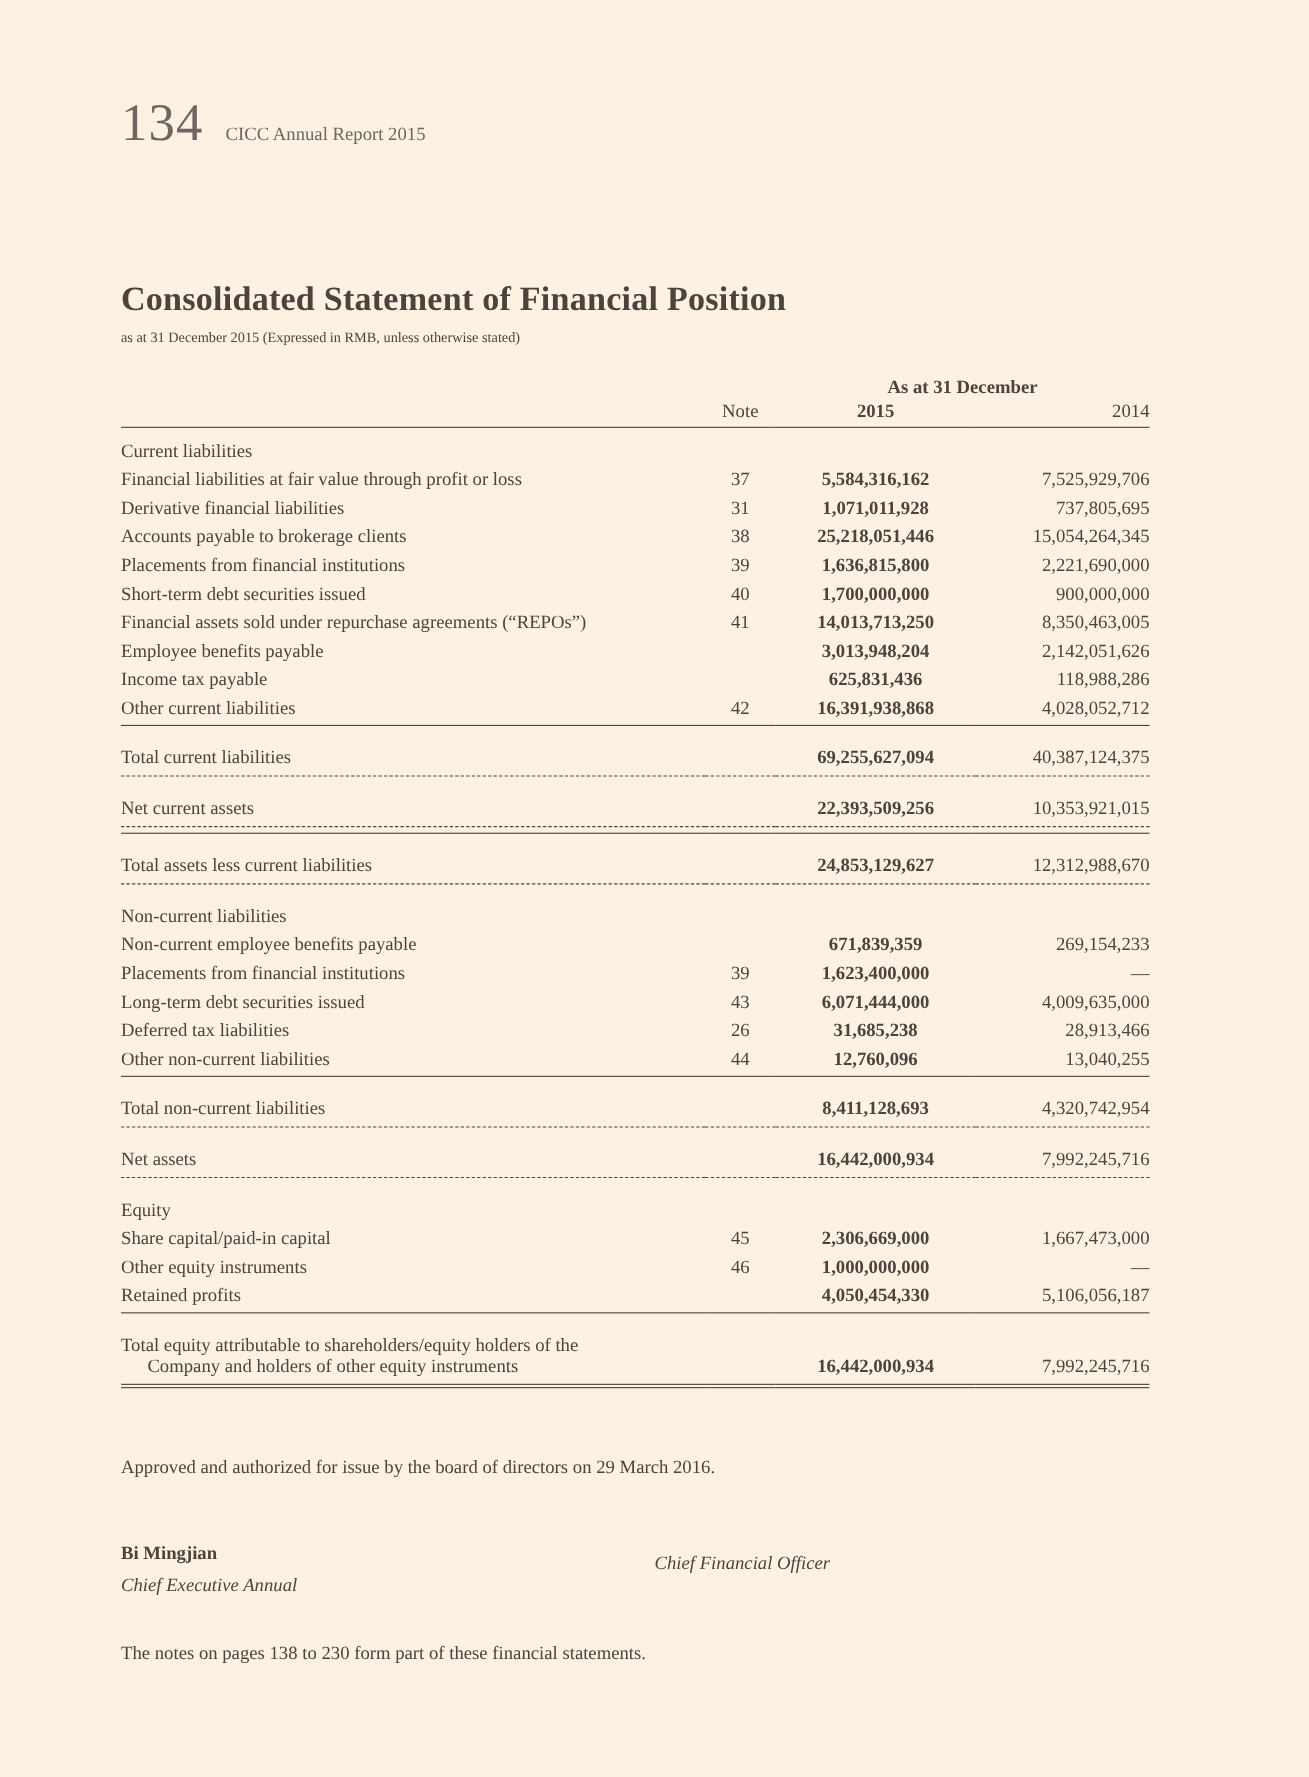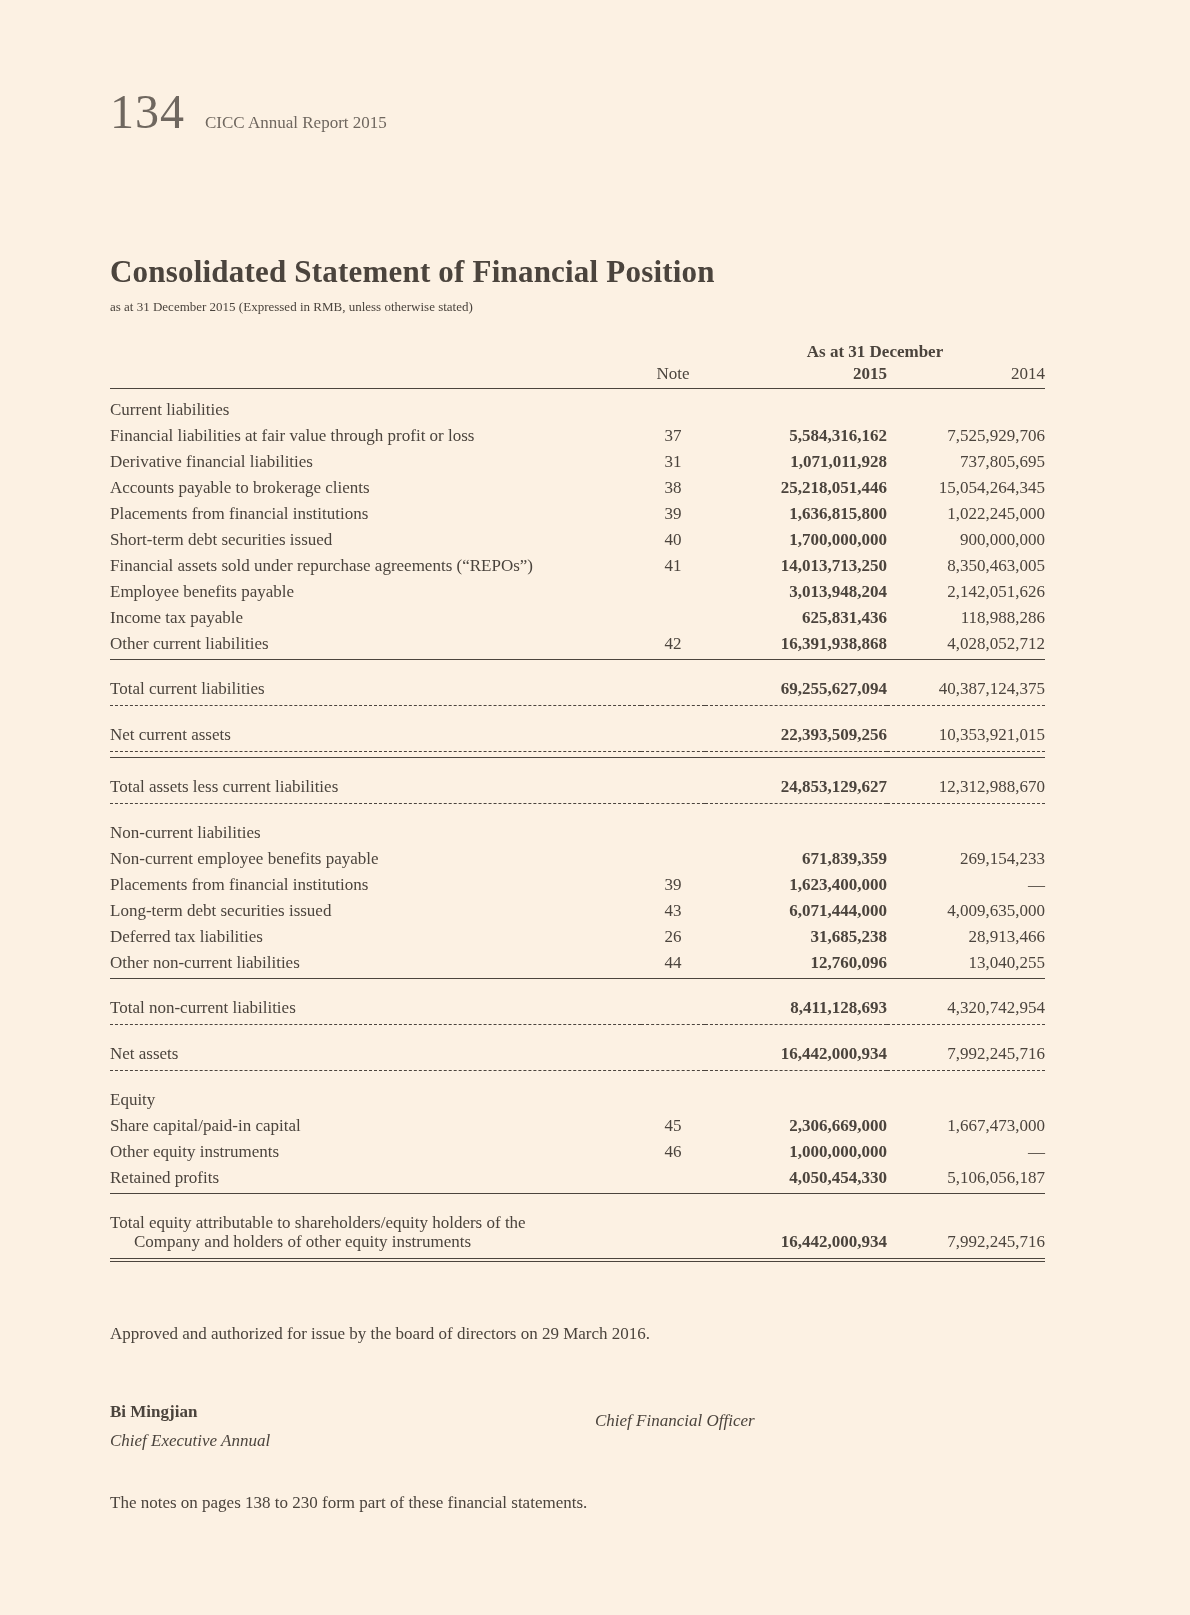--- a/index.html
+++ b/index.html
@@ -27,21 +27,21 @@
   
   table{width:100%;border-collapse:collapse;margin-top:24px;font-size:17px;}
   col.c1{width:auto;}
   col.c2{width:64px;}
   col.c3{width:182px;}
   col.c4{width:158px;}
   td,th{font-weight:400;vertical-align:bottom;padding:3px 0 4px;line-height:19px;text-align:left;}
   thead .span-header{text-align:center;font-weight:700;padding-bottom:0;}
   thead tr.cols td{border-bottom:1.5px solid var(--ink);padding-bottom:5px;}
   .c-note{text-align:center;}
-  .c-2015{text-align:right;font-weight:700;}
+  .c-2015{text-align:center;font-weight:700;}
   .c-2014{text-align:right;}
   thead .c-2015{font-weight:700;}
   tbody tr.space > td{padding-top:19px;}
   tbody tr.space-sm > td{padding-top:11px;}
   tbody tr.rule-solid > td{border-bottom:1.5px solid var(--ink);padding-bottom:6px;}
   tbody tr.rule-dashed > td,
   tbody tr.rule-dashed-solid > td{border-bottom:1px dashed var(--ink);padding-bottom:7px;}
   tbody tr.rule-double > td{border-bottom:1.5px solid var(--ink);padding-bottom:7px;}
   tbody tr.extra-rule td{border-bottom:1.5px solid var(--ink);height:6px;padding:0;}
   tbody tr.extra-rule-double td{border-bottom:1px solid var(--ink);height:3px;padding:0;}
@@ -109,21 +109,21 @@
         <tr class="">
           <td class="c-label">Accounts payable to brokerage clients</td>
           <td class="c-note">38</td>
           <td class="c-2015">25,218,051,446</td>
           <td class="c-2014">15,054,264,345</td>
         </tr>
         <tr class="">
           <td class="c-label">Placements from financial institutions</td>
           <td class="c-note">39</td>
           <td class="c-2015">1,636,815,800</td>
-          <td class="c-2014">1,022,245,000</td>
+          <td class="c-2014">2,221,690,000</td>
         </tr>
         <tr class="">
           <td class="c-label">Short-term debt securities issued</td>
           <td class="c-note">40</td>
           <td class="c-2015">1,700,000,000</td>
           <td class="c-2014">900,000,000</td>
         </tr>
         <tr class="">
           <td class="c-label">Financial assets sold under repurchase agreements (“REPOs”)</td>
           <td class="c-note">41</td>

